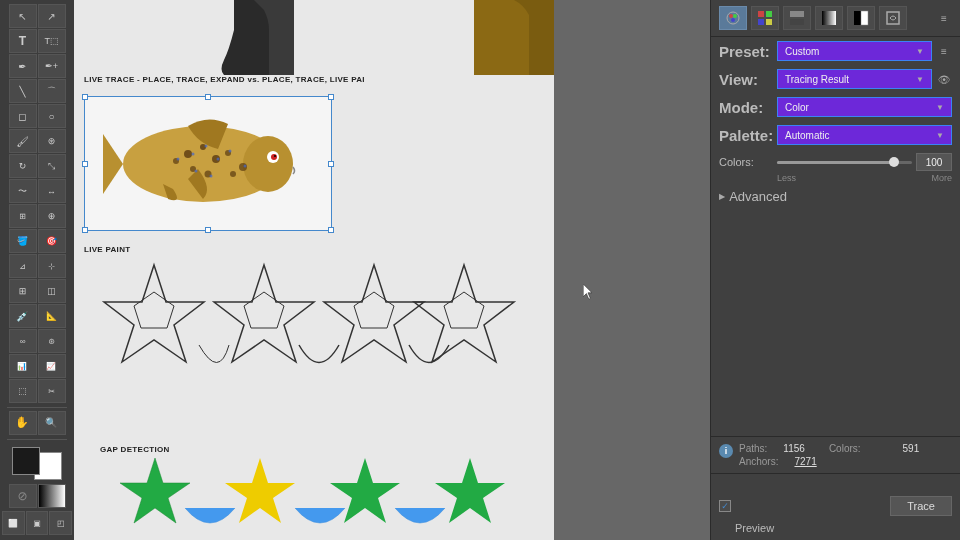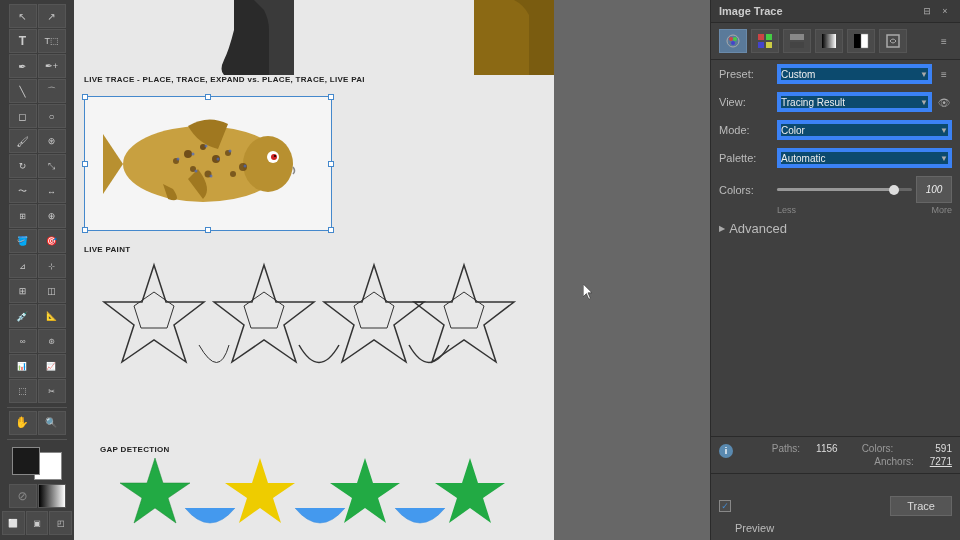--- a/index.html
+++ b/index.html
@@ -224,32 +224,33 @@
 
     
     .panel-row {
       display: flex;
       align-items: center;
       padding: 4px 8px;
       min-height: 24px;
     }
     .panel-label {
       color: #bbb;
-      font-size: 11px;
+      font-size: 15px;
       width: 58px;
       flex-shrink: 0;
+      font-weight: bold;
     }
     .panel-select {
       flex: 1;
       height: 20px;
-      background: #0c4a6e;
-      border: 4px solid #3b82f6;
+      background: #6d28d9;
+      border: 1px solid #3b82f6;
       color: #eee;
       font-size: 10px;
-      padding: 0 0;
+      padding: 0 7px;
       display: flex;
       align-items: center;
       justify-content: space-between;
       cursor: pointer;
       position: relative;
     }
     .panel-select-arrow {
       color: #aaa;
       font-size: 8px;
     }
@@ -315,30 +316,29 @@
       width: 10px;
       height: 10px;
       background: #ddd;
       border-radius: 50%;
       top: -3.5px;
       left: 83%;
       cursor: pointer;
     }
     .slider-value {
       width: 36px;
-      height: 27px;
+      height: 18px;
       background: #555;
       border: 1px solid #666;
       color: #eee;
       font-size: 10px;
       text-align: left;
       display: flex;
       align-items: center;
       justify-content: center;
-      font-style: italic;
     }
     .slider-hints {
       display: flex;
       justify-content: space-between;
       padding: 0 8px 0 66px;
       color: #888;
       font-size: 9px;
       margin-top: -2px;
       margin-bottom: 2px;
     }
@@ -381,21 +381,20 @@
       flex-shrink: 0;
       margin-right: 6px;
       margin-top: 1px;
       font-weight: bold;
     }
     .info-data {
       flex: 1;
       display: flex;
       flex-direction: column;
       gap: 2px;
-      align-items: flex-end;
     }
     .info-data-row {
       display: flex;
       gap: 16px;
       color: #bbb;
       font-size: 10px;
     }
 
     
     .bottom-row {
@@ -651,27 +650,20 @@
         <path d="M295,50 Q320,80 345,50" fill="#4499ee" stroke="#3388dd" stroke-width="0.5"></path>
 
         <polygon points="370,0 378,25 405,25 383,40 391,65 370,50 349,65 357,40 335,25 362,25" fill="#22aa44"></polygon>
       </svg>
     </div>
   </div>
 </div>
 
 <div class="image-trace-panel">
 
-  <div class="panel-title-bar">
-    <span class="panel-title">Image Trace</span>
-    <div class="panel-title-icons">
-      <div class="panel-icon-btn">⊟</div>
-      <div class="panel-icon-btn">×</div>
-    </div>
-  </div>
 
   <div class="preset-icons-row">
     <div class="preset-icon active">
       <svg width="16" height="16" viewBox="0 0 16 16">
         <circle cx="8" cy="8" r="6" fill="none" stroke="#aaa" stroke-width="1"></circle>
         <circle cx="6" cy="6" r="2" fill="#cc4444"></circle>
         <circle cx="10" cy="6" r="2" fill="#44cc44"></circle>
         <circle cx="8" cy="10" r="2" fill="#4444cc"></circle>
       </svg>
     </div>

